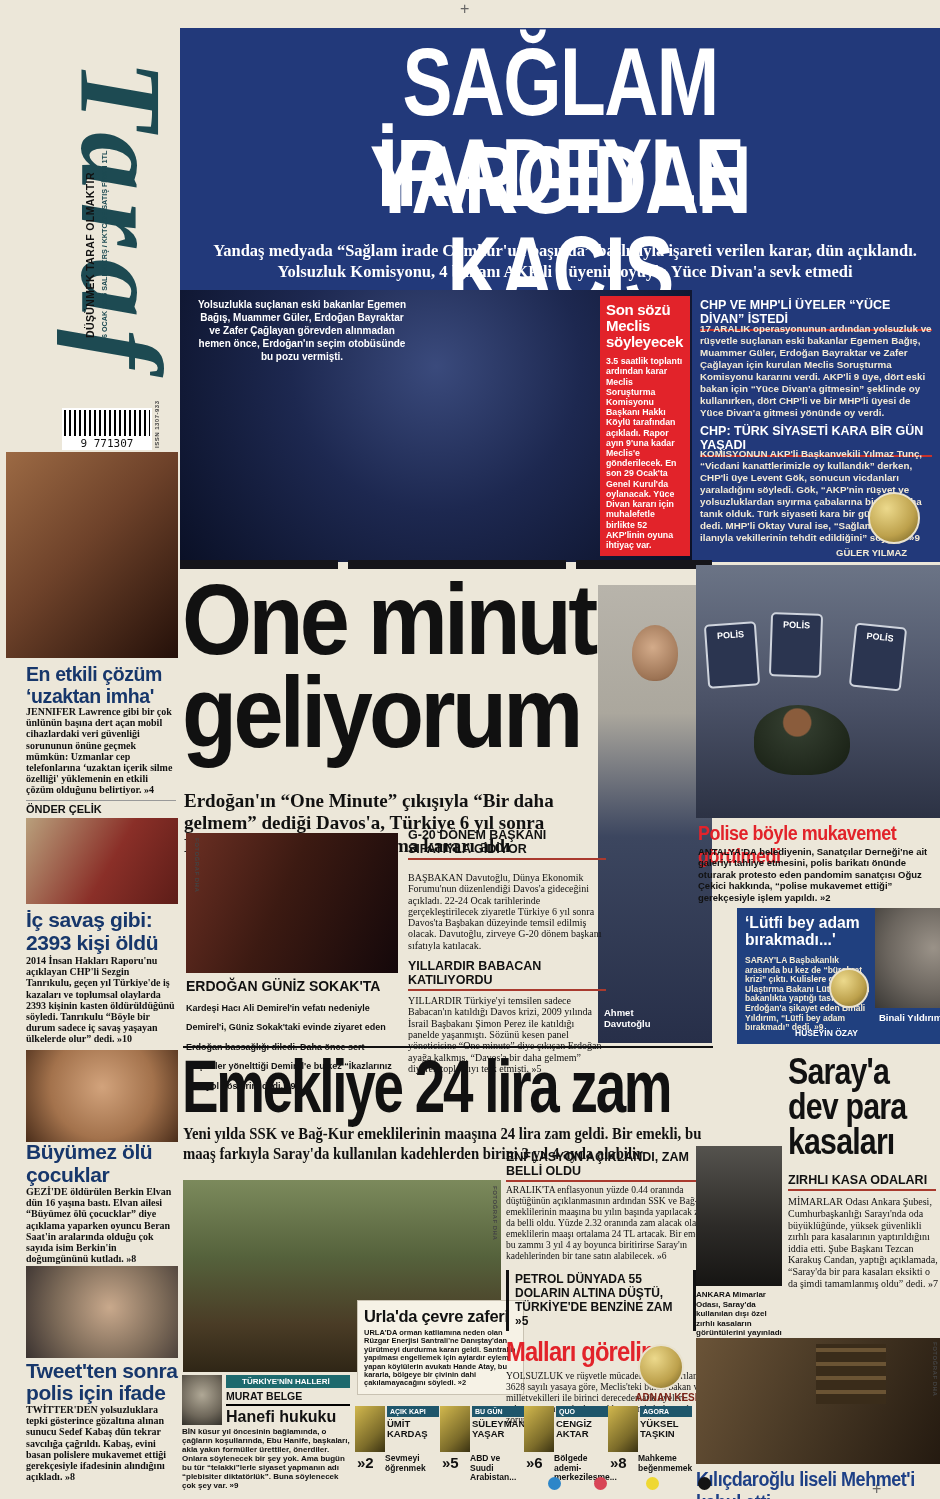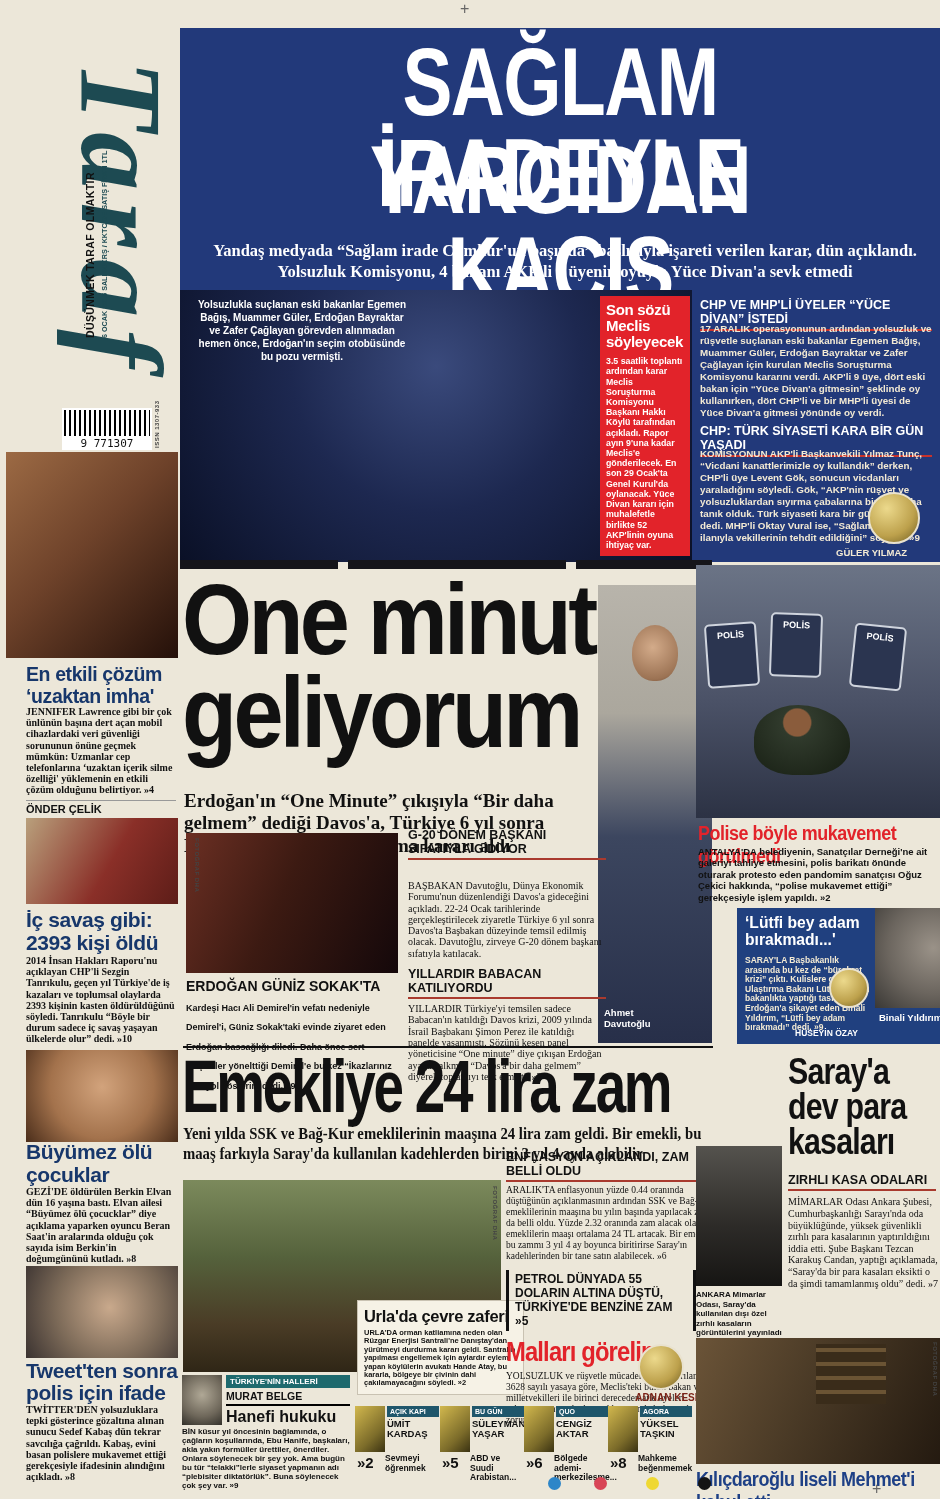--- a/index.html
+++ b/index.html
@@ -122,21 +122,21 @@
 
   <div class="photo" style="left:186px;top:833px;width:212px;height:140px;
               background:linear-gradient(115deg,#6b2f23 0%,#3c1a12 45%,#14080a 100%)"></div>
   <div class="vd credit" style="left:200px;top:838px">FOTOĞRAF DHA</div>
   <p class="abs" style="left:186px;top:976px;width:212px;margin:0;line-height:1.22">
     <span style="font-size:14px;font-weight:800">ERDOĞAN GÜNİZ SOKAK'TA</span><span style="font-size:9px;font-weight:bold"> Kardeşi Hacı Ali Demirel'in vefatı nedeniyle Demirel'i, Güniz Sokak'taki evinde ziyaret eden Erdoğan bassağlığı diledi. Daha önce sert eleştiriler yönelttiği Demirel'e bu kez “İkazlarınız bize yol gösterir” dedi. »9</span>
   </p>
 
   <div class="abs" style="left:408px;top:828px;width:198px">
     <div class="redrule" style="font-size:12.5px;font-weight:800">G-20 DÖNEM BAŞKANI SIFATIYLA GİDİYOR</div>
-    <div class="serif" style="font-size:10px;line-height:1.13;margin-top:20px">BAŞBAKAN Davutoğlu, Dünya Ekonomik Forumu'nun düzenlendiği Davos'a gideceğini açıkladı. 22-24 Ocak tarihlerinde gerçekleştirilecek ziyaretle Türkiye 6 yıl sonra Davos'ta Başbakan düzeyinde temsil edilmiş olacak. Davutoğlu, zirveye G-20 dönem başkanı sıfatıyla katılacak.</div>
+    <div class="serif" style="font-size:10px;line-height:1.13;margin-top:12px">BAŞBAKAN Davutoğlu, Dünya Ekonomik Forumu'nun düzenlendiği Davos'a gideceğini açıkladı. 22-24 Ocak tarihlerinde gerçekleştirilecek ziyaretle Türkiye 6 yıl sonra Davos'ta Başbakan düzeyinde temsil edilmiş olacak. Davutoğlu, zirveye G-20 dönem başkanı sıfatıyla katılacak.</div>
     <div class="redrule" style="font-size:12.5px;font-weight:800;margin-top:8px">YILLARDIR BABACAN KATILIYORDU</div>
     <div class="serif" style="font-size:10px;line-height:1.13;margin-top:4px">YILLARDIR Türkiye'yi temsilen sadece Babacan'ın katıldığı Davos krizi, 2009 yılında İsrail Başbakanı Şimon Perez ile katıldığı panelde yaşanmıştı. Sözünü kesen panel yöneticisine “One minute” diye çıkışan Erdoğan ayağa kalkmış, “Davos'a bir daha gelmem” diyerek toplantıyı terk etmişti. »5</div>
   </div>
 
   <div class="photo" style="left:696px;top:565px;width:244px;height:253px;
               background:linear-gradient(180deg,#6b7486 0%,#4a5166 55%,#2c3244 100%)">
     <div class="shield" style="left:10px;top:58px;transform:rotate(-4deg)">
       <span>POLİS</span></div>
     <div class="shield" style="left:74px;top:48px;transform:rotate(2deg)">
       <span>POLİS</span></div>
@@ -207,21 +207,21 @@
     <div style="position:absolute;left:120px;top:6px;width:70px;height:60px;
                 background:repeating-linear-gradient(0deg,#3a2c1a 0 10px,#6b5434 10px 14px)"></div>
   </div>
   <div class="vd credit" style="left:938px;top:1342px">FOTOĞRAF DHA</div>
   <div class="abs" style="left:696px;top:1468px;width:270px;color:#1e4086;font-size:20px;font-weight:800;
               letter-spacing:-.5px;transform:scaleX(.9);transform-origin:left top">Kılıçdaroğlu liseli Mehmet'i kabul etti</div>
 
   <div class="photo" style="left:182px;top:1375px;width:40px;height:50px;
               background:radial-gradient(circle at 50% 40%,#b0a896 0%,#6e675a 60%,#32302a 100%)"></div>
   <div class="abs" style="left:226px;top:1375px;width:124px;height:13px;background:#1e6a6e;color:#fff;font-size:8px;
-              font-weight:800;line-height:13px;padding-left:4px;box-sizing:border-box">TÜRKİYE'NİN HALLERİ</div>
+              font-weight:800;line-height:13px;padding-left:16px;box-sizing:border-box">TÜRKİYE'NİN HALLERİ</div>
   <div class="abs" style="left:226px;top:1390px;width:124px;font-size:10.5px;font-weight:800;
               border-bottom:2px solid #000000;padding-bottom:2px">MURAT BELGE</div>
   <div class="abs" style="left:226px;top:1408px;font-size:16px;font-weight:800">Hanefi hukuku</div>
   <div class="abs" style="left:182px;top:1428px;width:170px;font-size:8px;font-weight:bold;line-height:1.12">BİN küsur yıl öncesinin bağlamında, o çağların koşullarında, Ebu Hanife, başkaları, akla yakın formüller ürettiler, önerdiler. Onlara söylenecek bir şey yok. Ama bugün bu tür “telakki”lerle siyaset yapmanın adı “plebisiter diktatörlük”. Buna söylenecek çok şey var. »9</div>
 
   <div class="card" style="left:355px;top:1406px">
     <div class="cphoto"></div>
     <div class="crubric">AÇIK KAPI</div>
     <div class="cname">ÜMİT KARDAŞ</div>
     <div class="cpage">»2</div>

